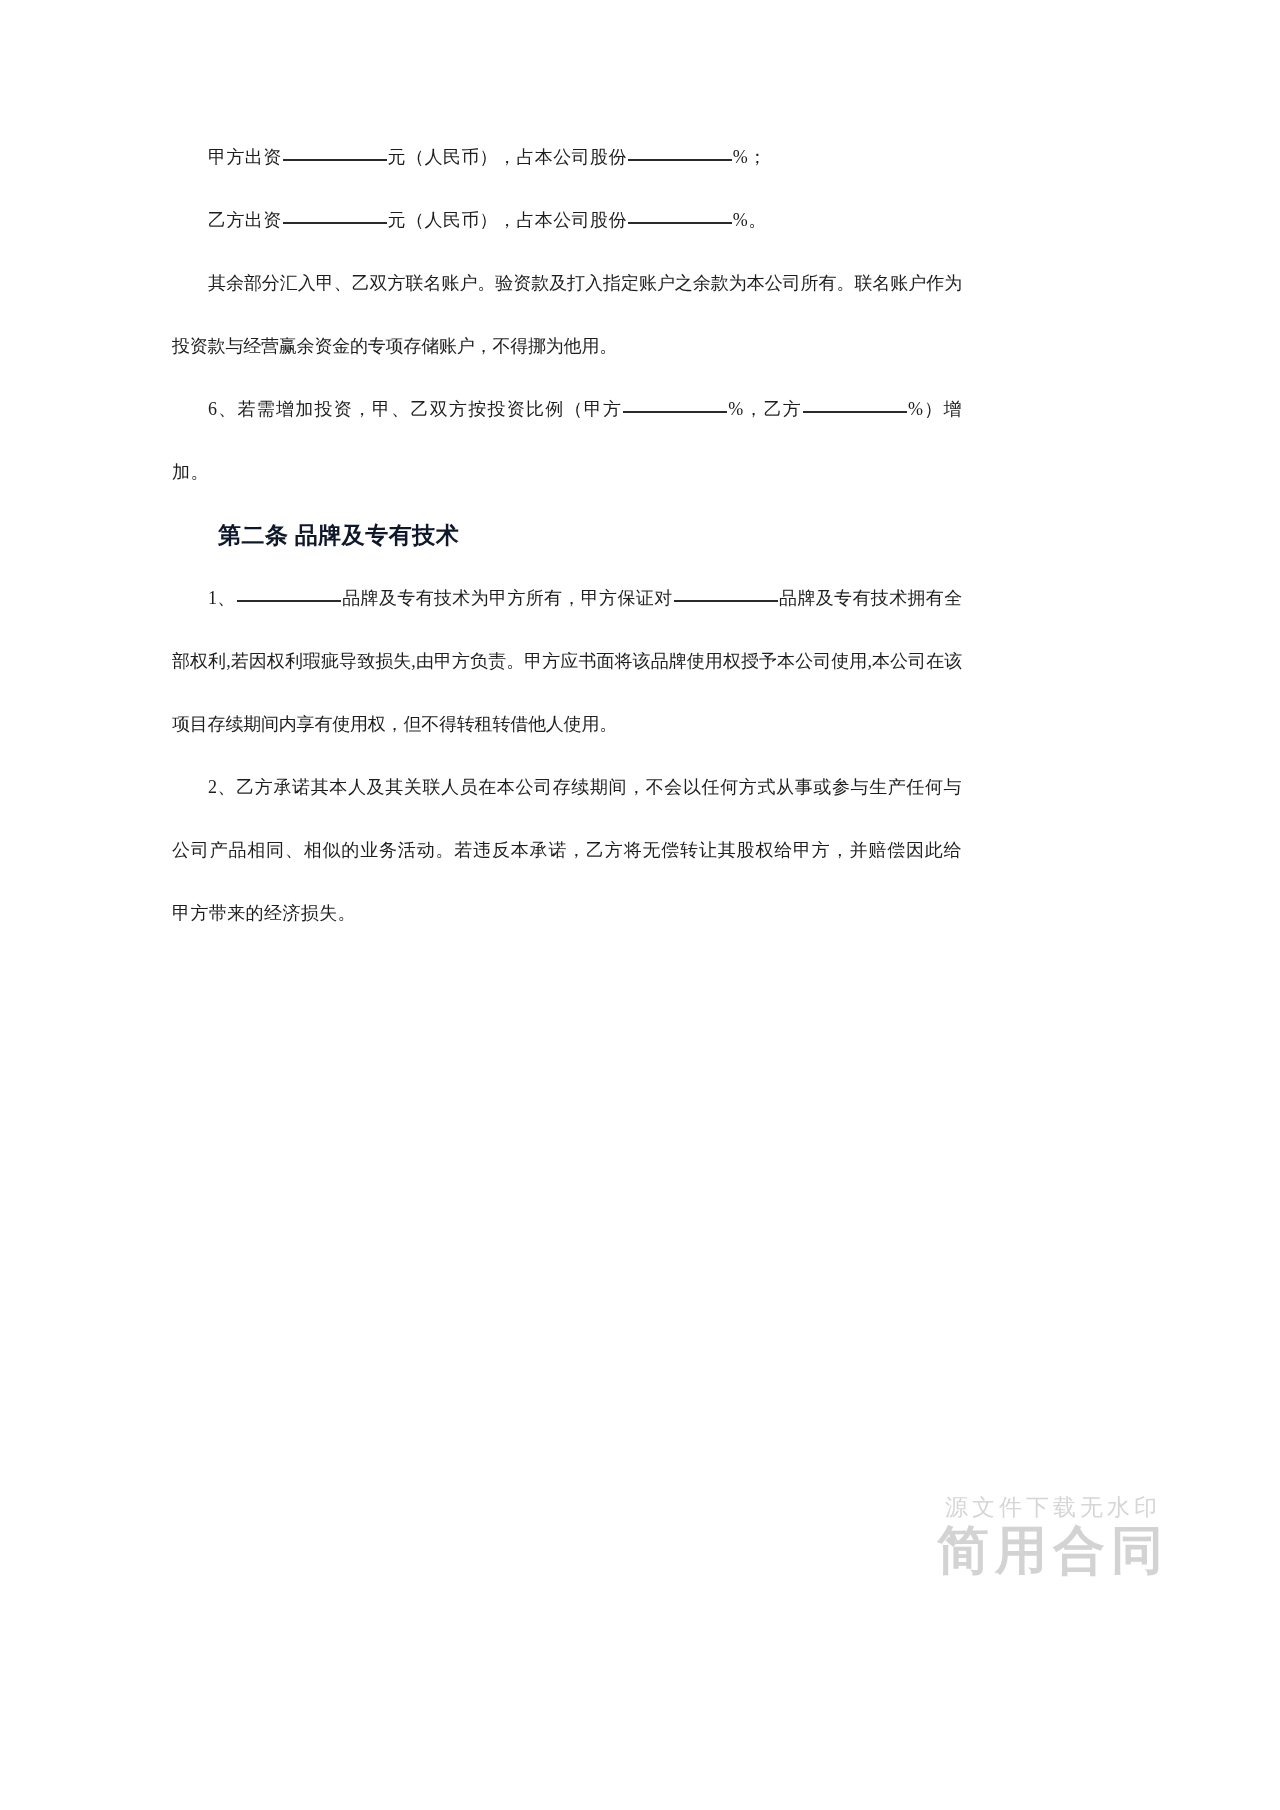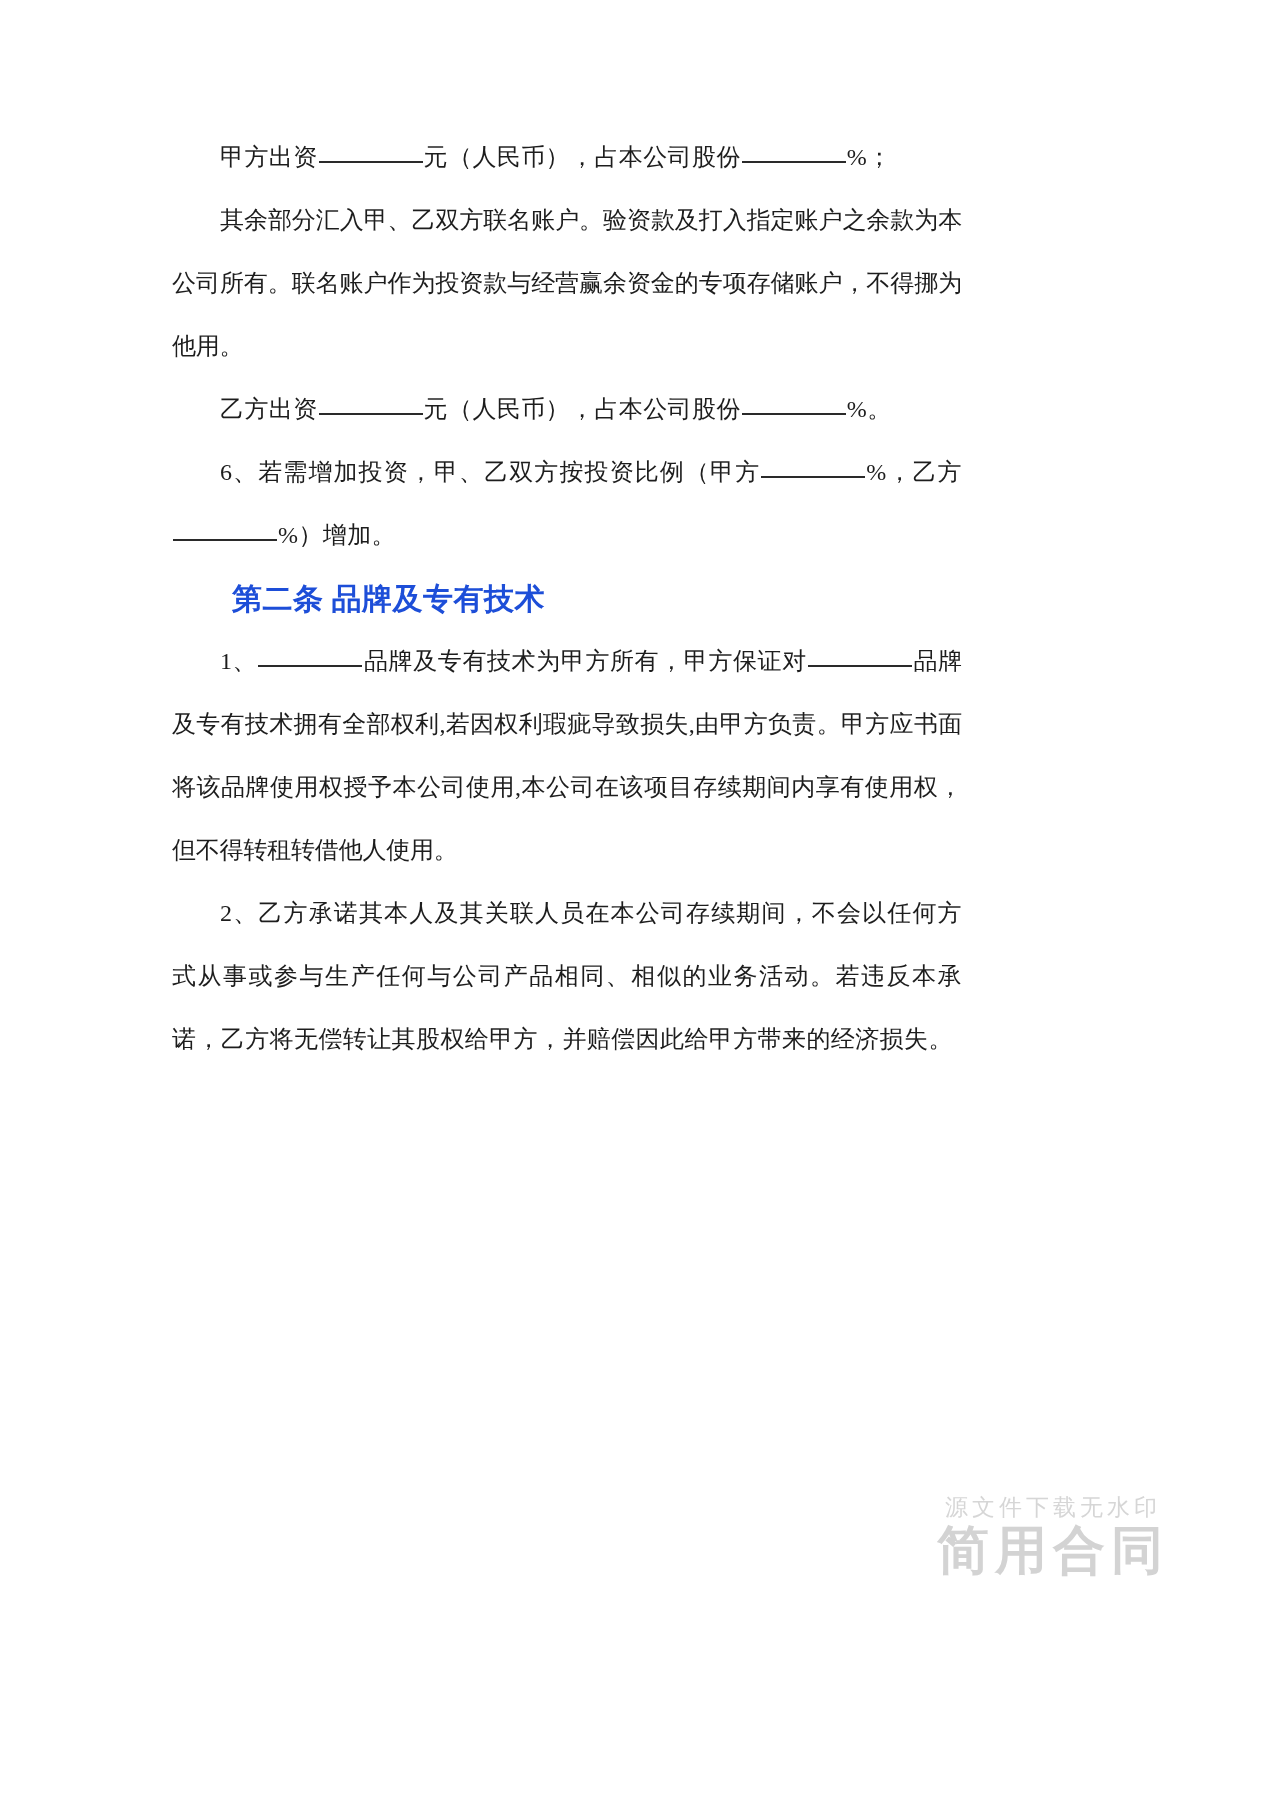--- a/index.html
+++ b/index.html
@@ -26,40 +26,40 @@
   
   #doc-body {
     position: absolute;
     left: 172px;
     top: 126px;
     width: 790px;
   }
 
   
   .para {
-    font-size: 24px;
+    font-size: 18px;
     line-height: 63px;
     letter-spacing: 0.4px;
     text-align: justify;
     text-justify: inter-ideograph;
     margin: 0 0 0 0;
     color: #1d1d1d;
     font-weight: 400;
   }
   .para.indent { text-indent: 2em; }
   .para.tight  { letter-spacing: -0.2px; }
 
   .heading {
-    font-size: 30px;
+    font-size: 23px;
     line-height: 63px;
     font-weight: 700;
     text-indent: 2em;
     letter-spacing: 0.5px;
     margin: 0;
-    color: #1d4ed8;
+    color: #0f172a;
   }
 
   
   .blank {
     display: inline-block;
     border-bottom: 2px solid #2a2a2a;
     vertical-align: 2px;
     height: 0.95em;
     margin: 0 1px;
   }
@@ -99,26 +99,26 @@
 <body>
 
 <div id="page">
 
   <div id="doc-body">
 
     <p class="para indent">
       <span>甲方出资<span class="blank b-7"></span>元（人民币），占本公司股份<span class="blank b-7"></span>%；</span>
     </p>
 
+    <p class="para indent">
+      <span>乙方出资<span class="blank b-7"></span>元（人民币），占本公司股份<span class="blank b-7"></span>%。</span>
+    </p>
+
     <p class="para indent tight">
       <span>其余部分汇入甲、乙双方联名账户。验资款及打入指定账户之余款为本公司所有。联名账户作为投资款与经营赢余资金的专项存储账户，不得挪为他用。</span>
-    </p>
-
-    <p class="para indent">
-      <span>乙方出资<span class="blank b-7"></span>元（人民币），占本公司股份<span class="blank b-7"></span>%。</span>
     </p>
 
 
     <p class="para indent">
       <span>6、若需增加投资，甲、乙双方按投资比例（甲方<span class="blank b-7"></span>%，乙方<span class="blank b-7"></span>%）增加。</span>
     </p>
 
     <p class="heading">
       <span>第二条  品牌及专有技术</span>
     </p>

